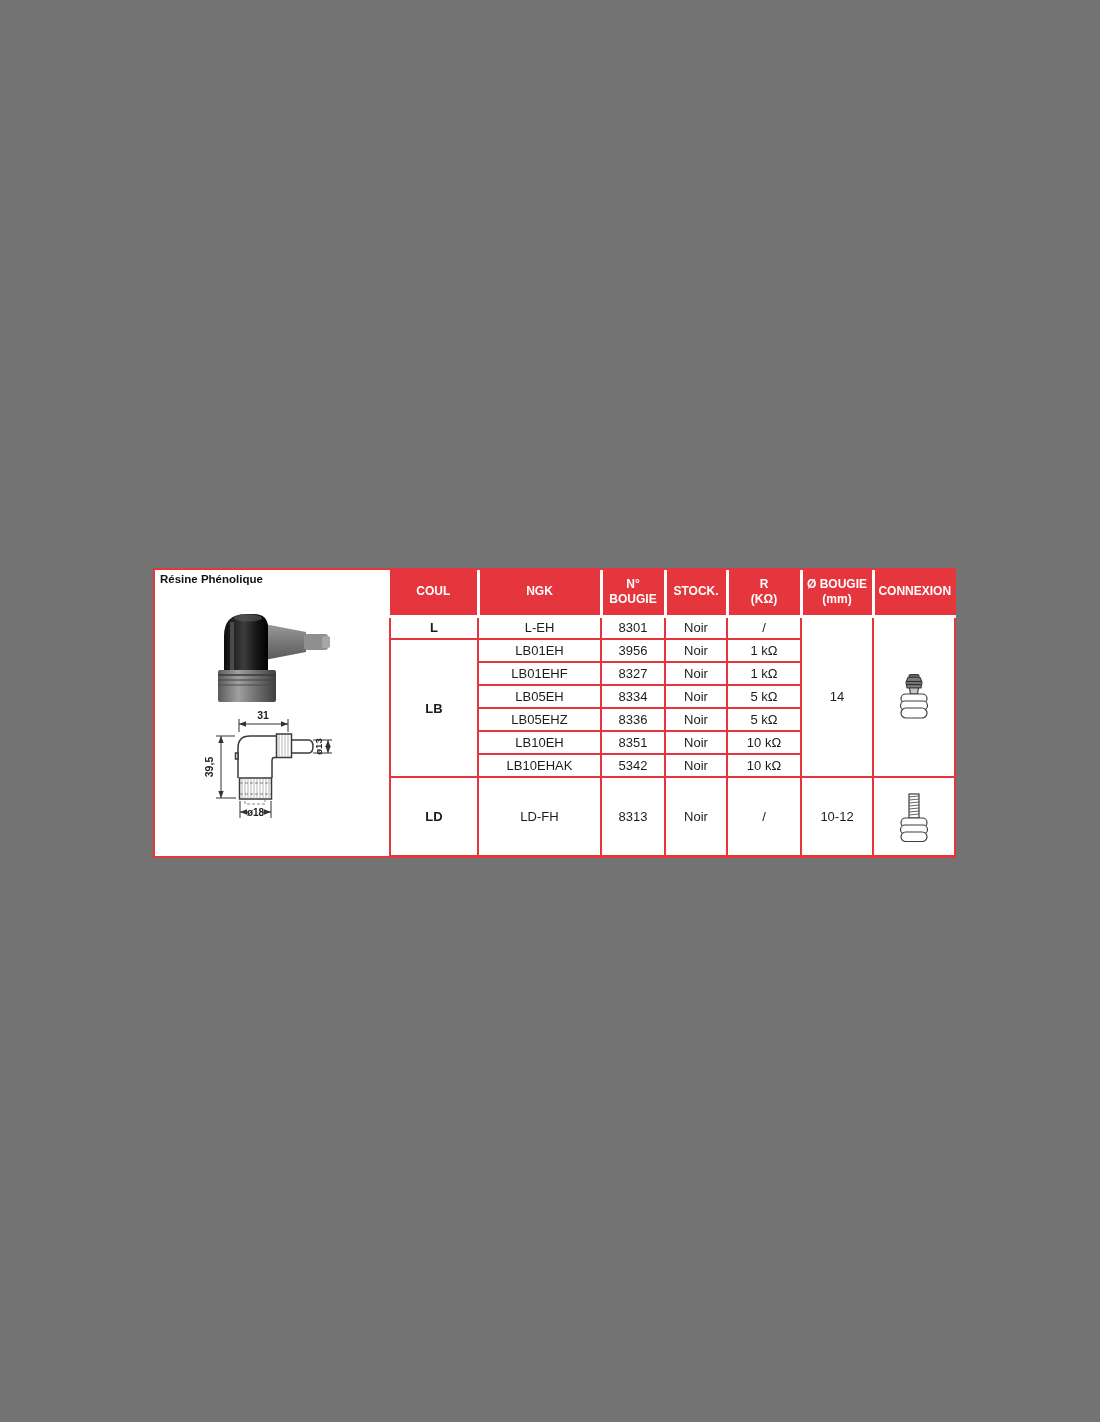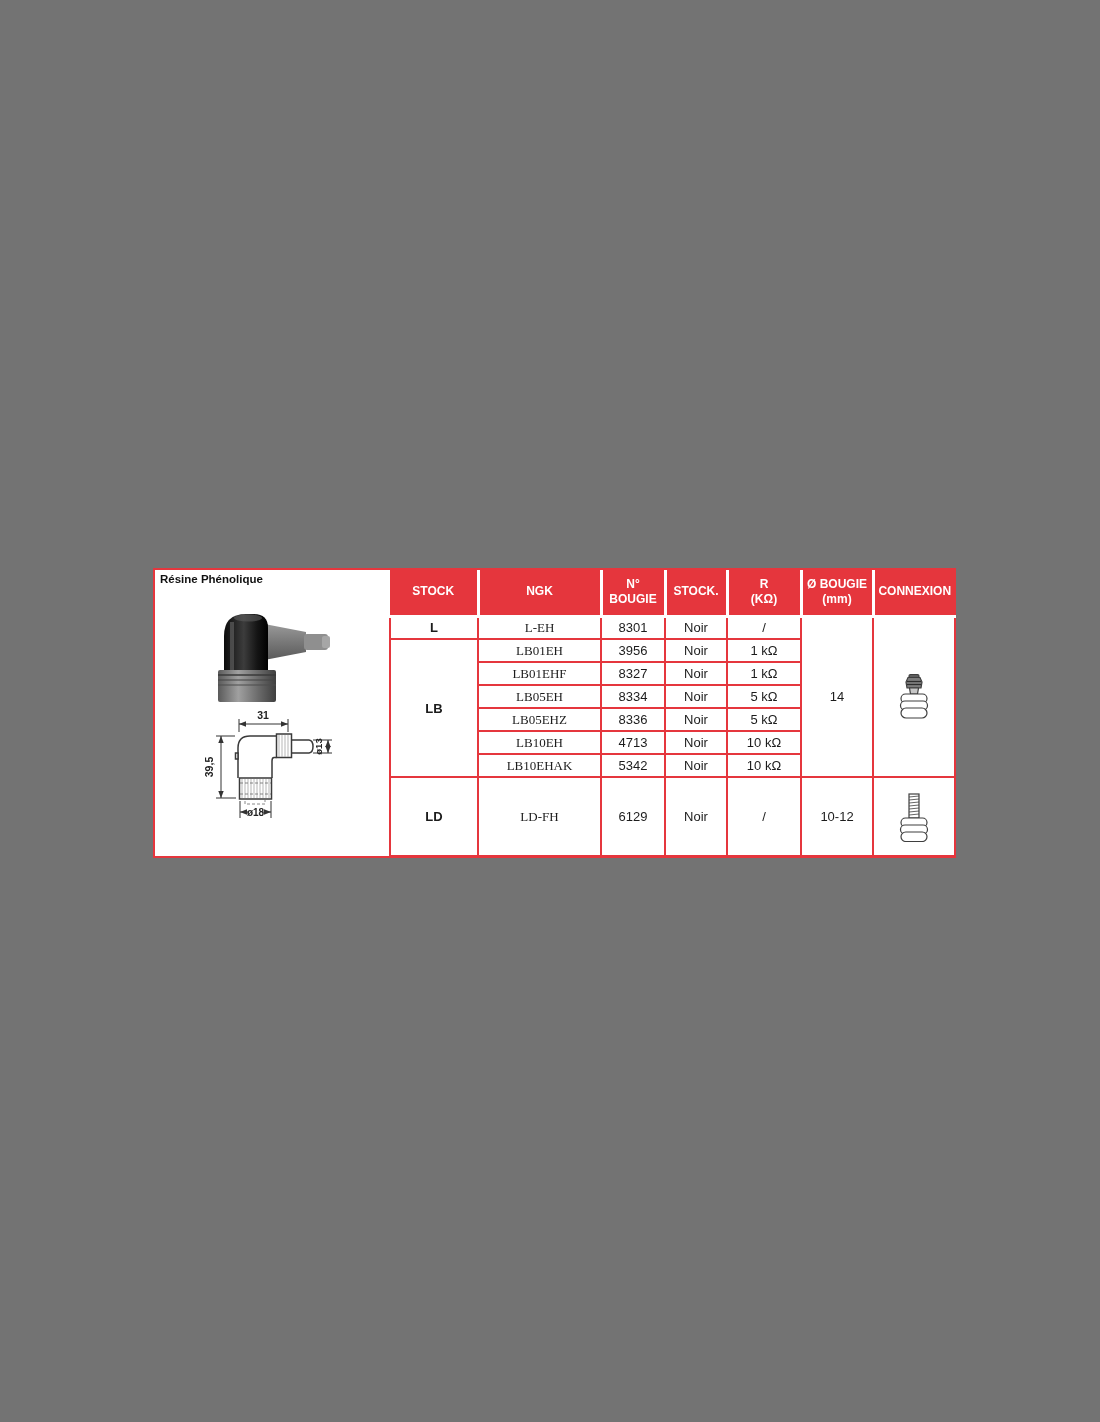--- a/index.html
+++ b/index.html
@@ -35,21 +35,21 @@
   }
   table.spec th:first-child { border-left:none; }
   table.spec td {
     border:2px solid #e5363d; background:#ffffff; color:#1c1c1c;
     font-size:13px; text-align:center; vertical-align:middle; padding:0;
   }
   thead tr { height:46px; }
   tbody tr { height:23px; }
   tbody tr.row-ld { height:79px; }
   td.type  { font-weight:bold; font-size:16px; }
-  td.ngk   { text-align:left; padding-left:9px; font-size:13px;font-family:Liberation Serif, serif; }
+  td.ngk   { text-align:left; padding-left:9px; font-size:13px; }
   td.stock { font-weight:normal; font-size:13px; }
   td.coul  { background:#e7e7e7; font-size:12.5px; }
   td.r     { font-size:12.5px; }
   td.bougie { font-size:13px; }
   td.connexion svg { display:block; margin:0 auto; }
   .h2line { display:block; }
 </style>
 </head>
 <body>
 
@@ -160,21 +160,21 @@
         <col style="width:88px">
           <col style="width:123px">
           <col style="width:64px">
         <col style="width:62px">
           <col style="width:74px">
           <col style="width:72px">
           <col style="width:82px">
       </colgroup>
       <thead>
         <tr>
-          <th><span>STOCK</span></th>
+          <th><span>COUL</span></th>
           <th><span>NGK</span></th>
           <th>
             <span class="h2line">N°</span>
             <span class="h2line">BOUGIE</span>
           </th>
           <th><span>STOCK.</span></th>
           <th>
             <span class="h2line">R</span>
             <span class="h2line">(KΩ)</span>
           </th>
@@ -230,35 +230,35 @@
           <td class="r">5 kΩ</td>
         </tr>
         <tr>
           <td class="ngk">LB05EHZ</td>
           <td class="stock">8336</td>
           <td class="coul">Noir</td>
           <td class="r">5 kΩ</td>
         </tr>
         <tr>
           <td class="ngk">LB10EH</td>
-          <td class="stock">4713</td>
+          <td class="stock">8351</td>
           <td class="coul">Noir</td>
           <td class="r">10 kΩ</td>
         </tr>
         <tr>
           <td class="ngk">LB10EHAK</td>
           <td class="stock">5342</td>
           <td class="coul">Noir</td>
           <td class="r">10 kΩ</td>
         </tr>
 
         <tr class="row-ld">
           <td class="type">LD</td>
           <td class="ngk">LD-FH</td>
-          <td class="stock">6129</td>
+          <td class="stock">8313</td>
           <td class="coul">Noir</td>
           <td class="r">/</td>
           <td class="bougie">10-12</td>
           <td class="connexion">
             <svg width="34" height="50" viewBox="0 0 34 50">
               <g stroke="#3f3f3f" stroke-width="1.2" fill="#ffffff">
                 <rect x="12" y="2" width="10" height="24"></rect>
                 <g stroke-width="0.8">
                   <line x1="12" y1="5" x2="22" y2="4"></line>
                   <line x1="12" y1="8" x2="22" y2="7"></line>

